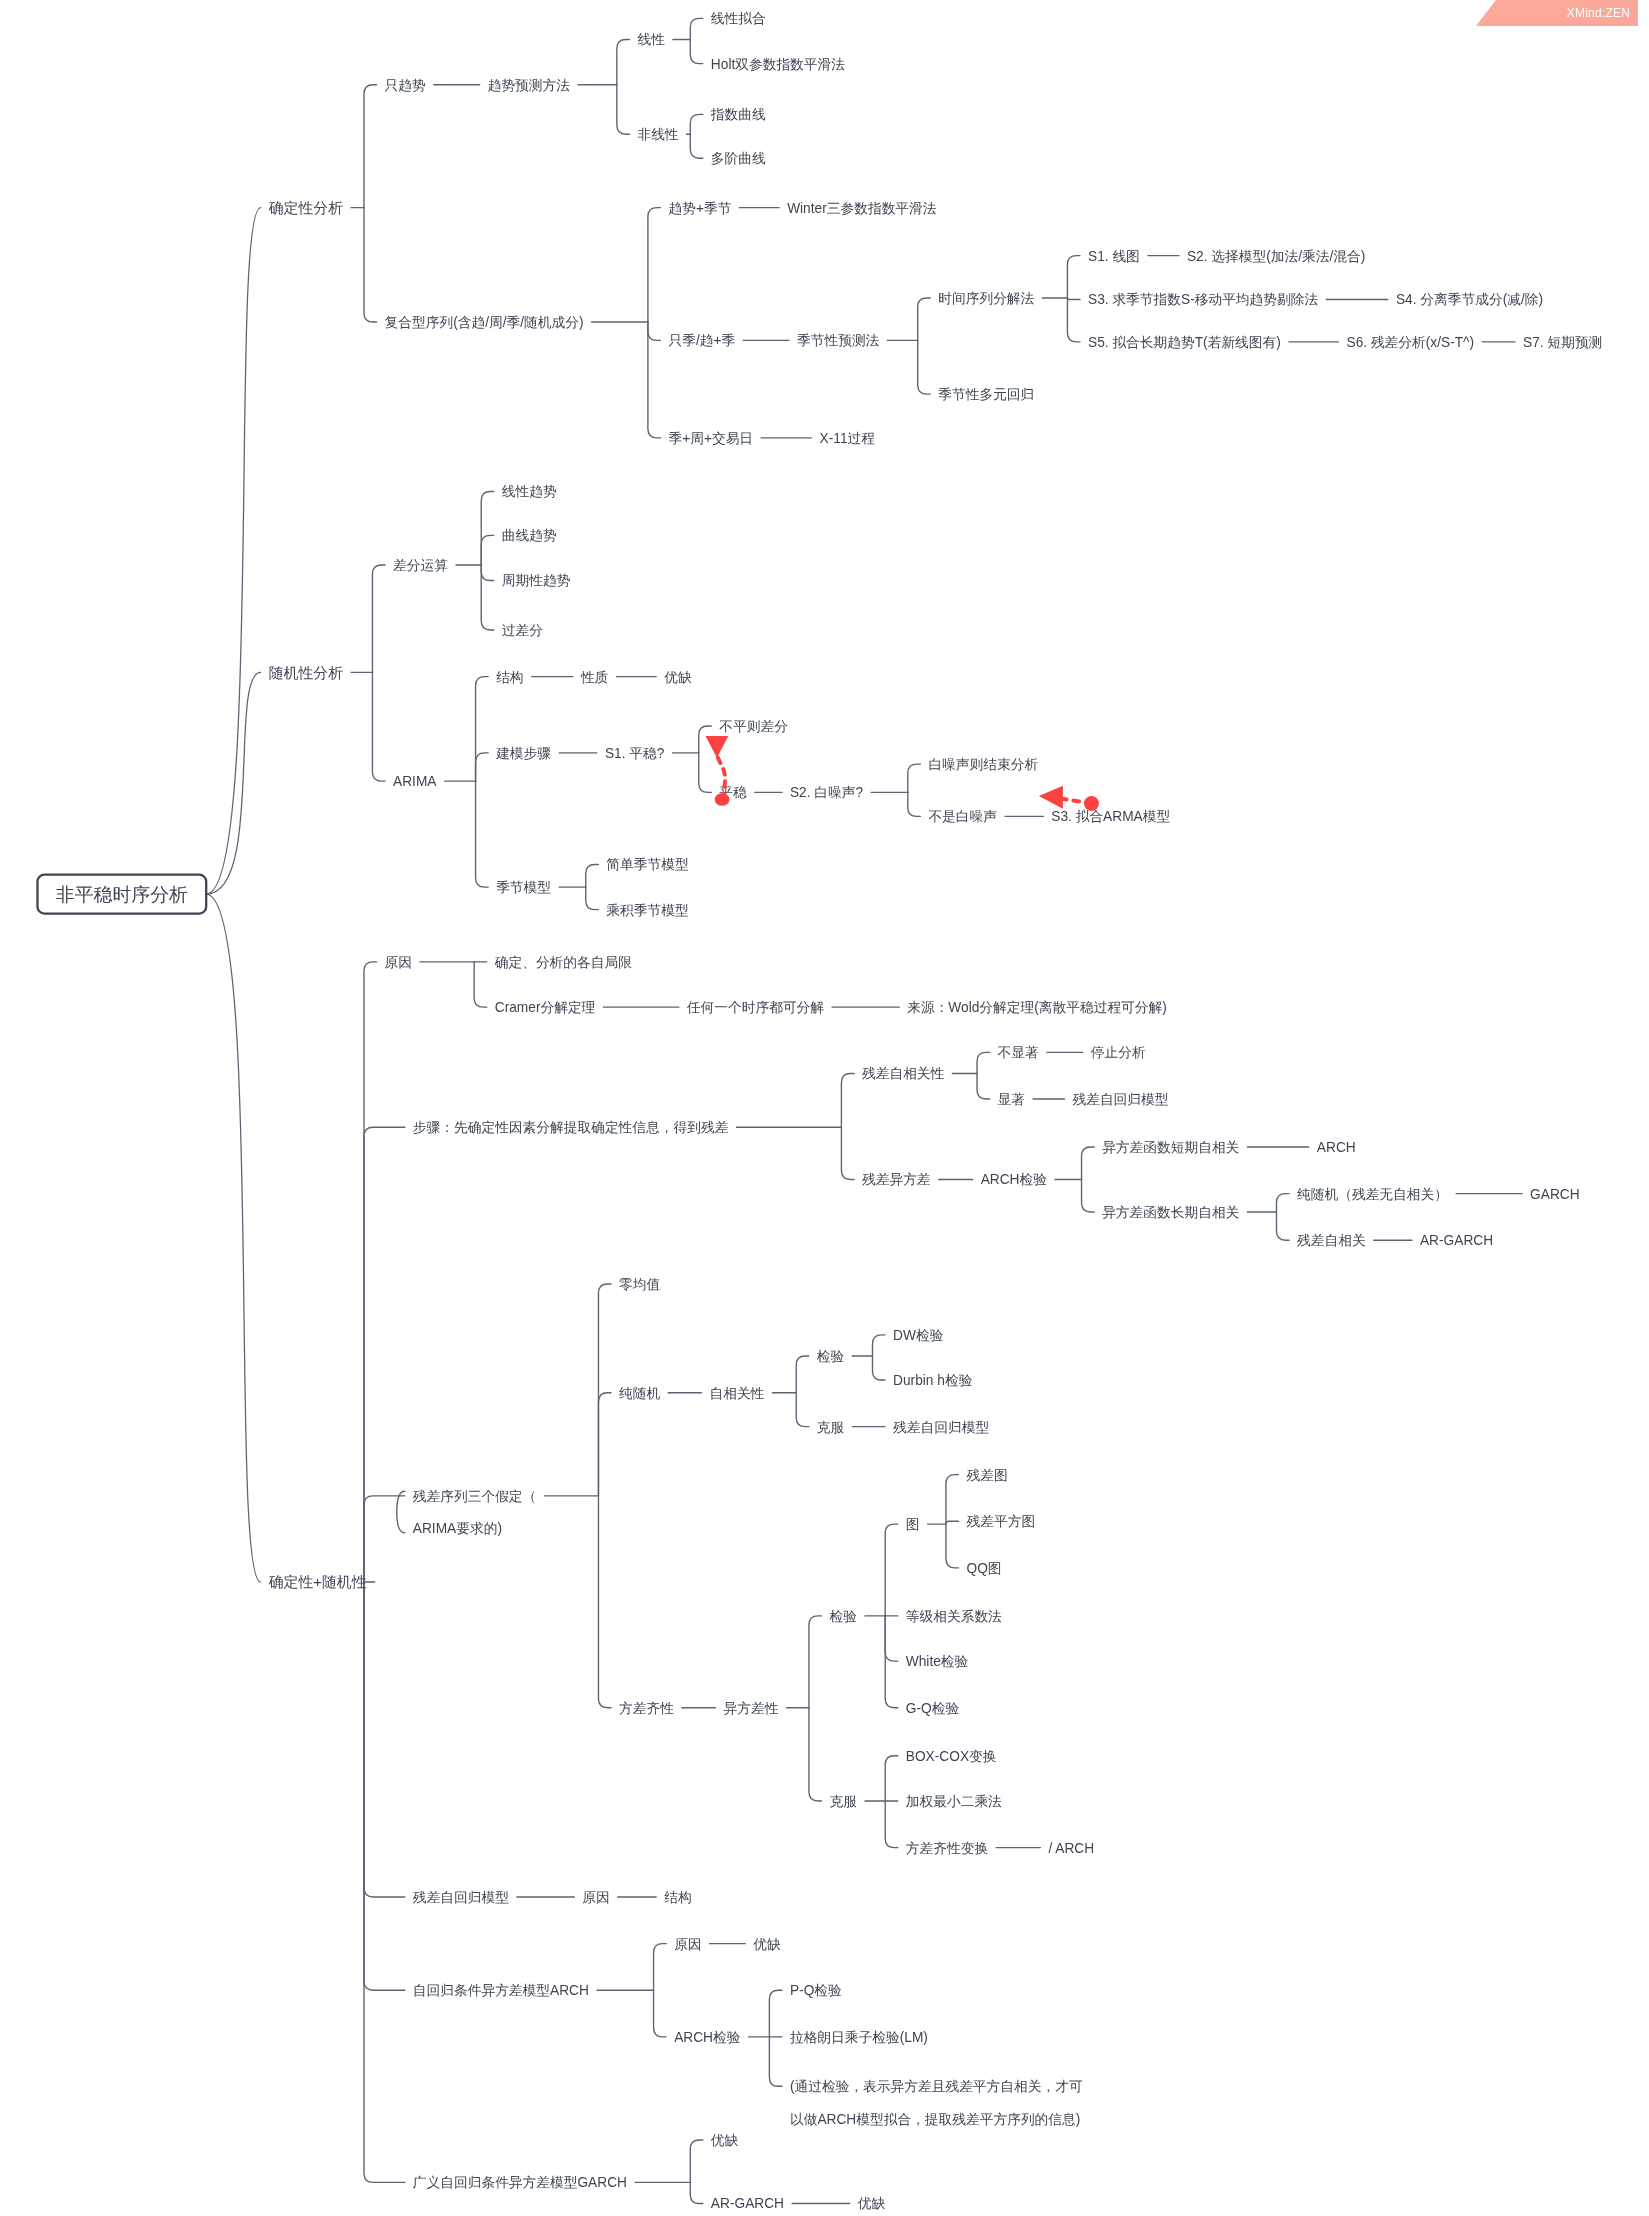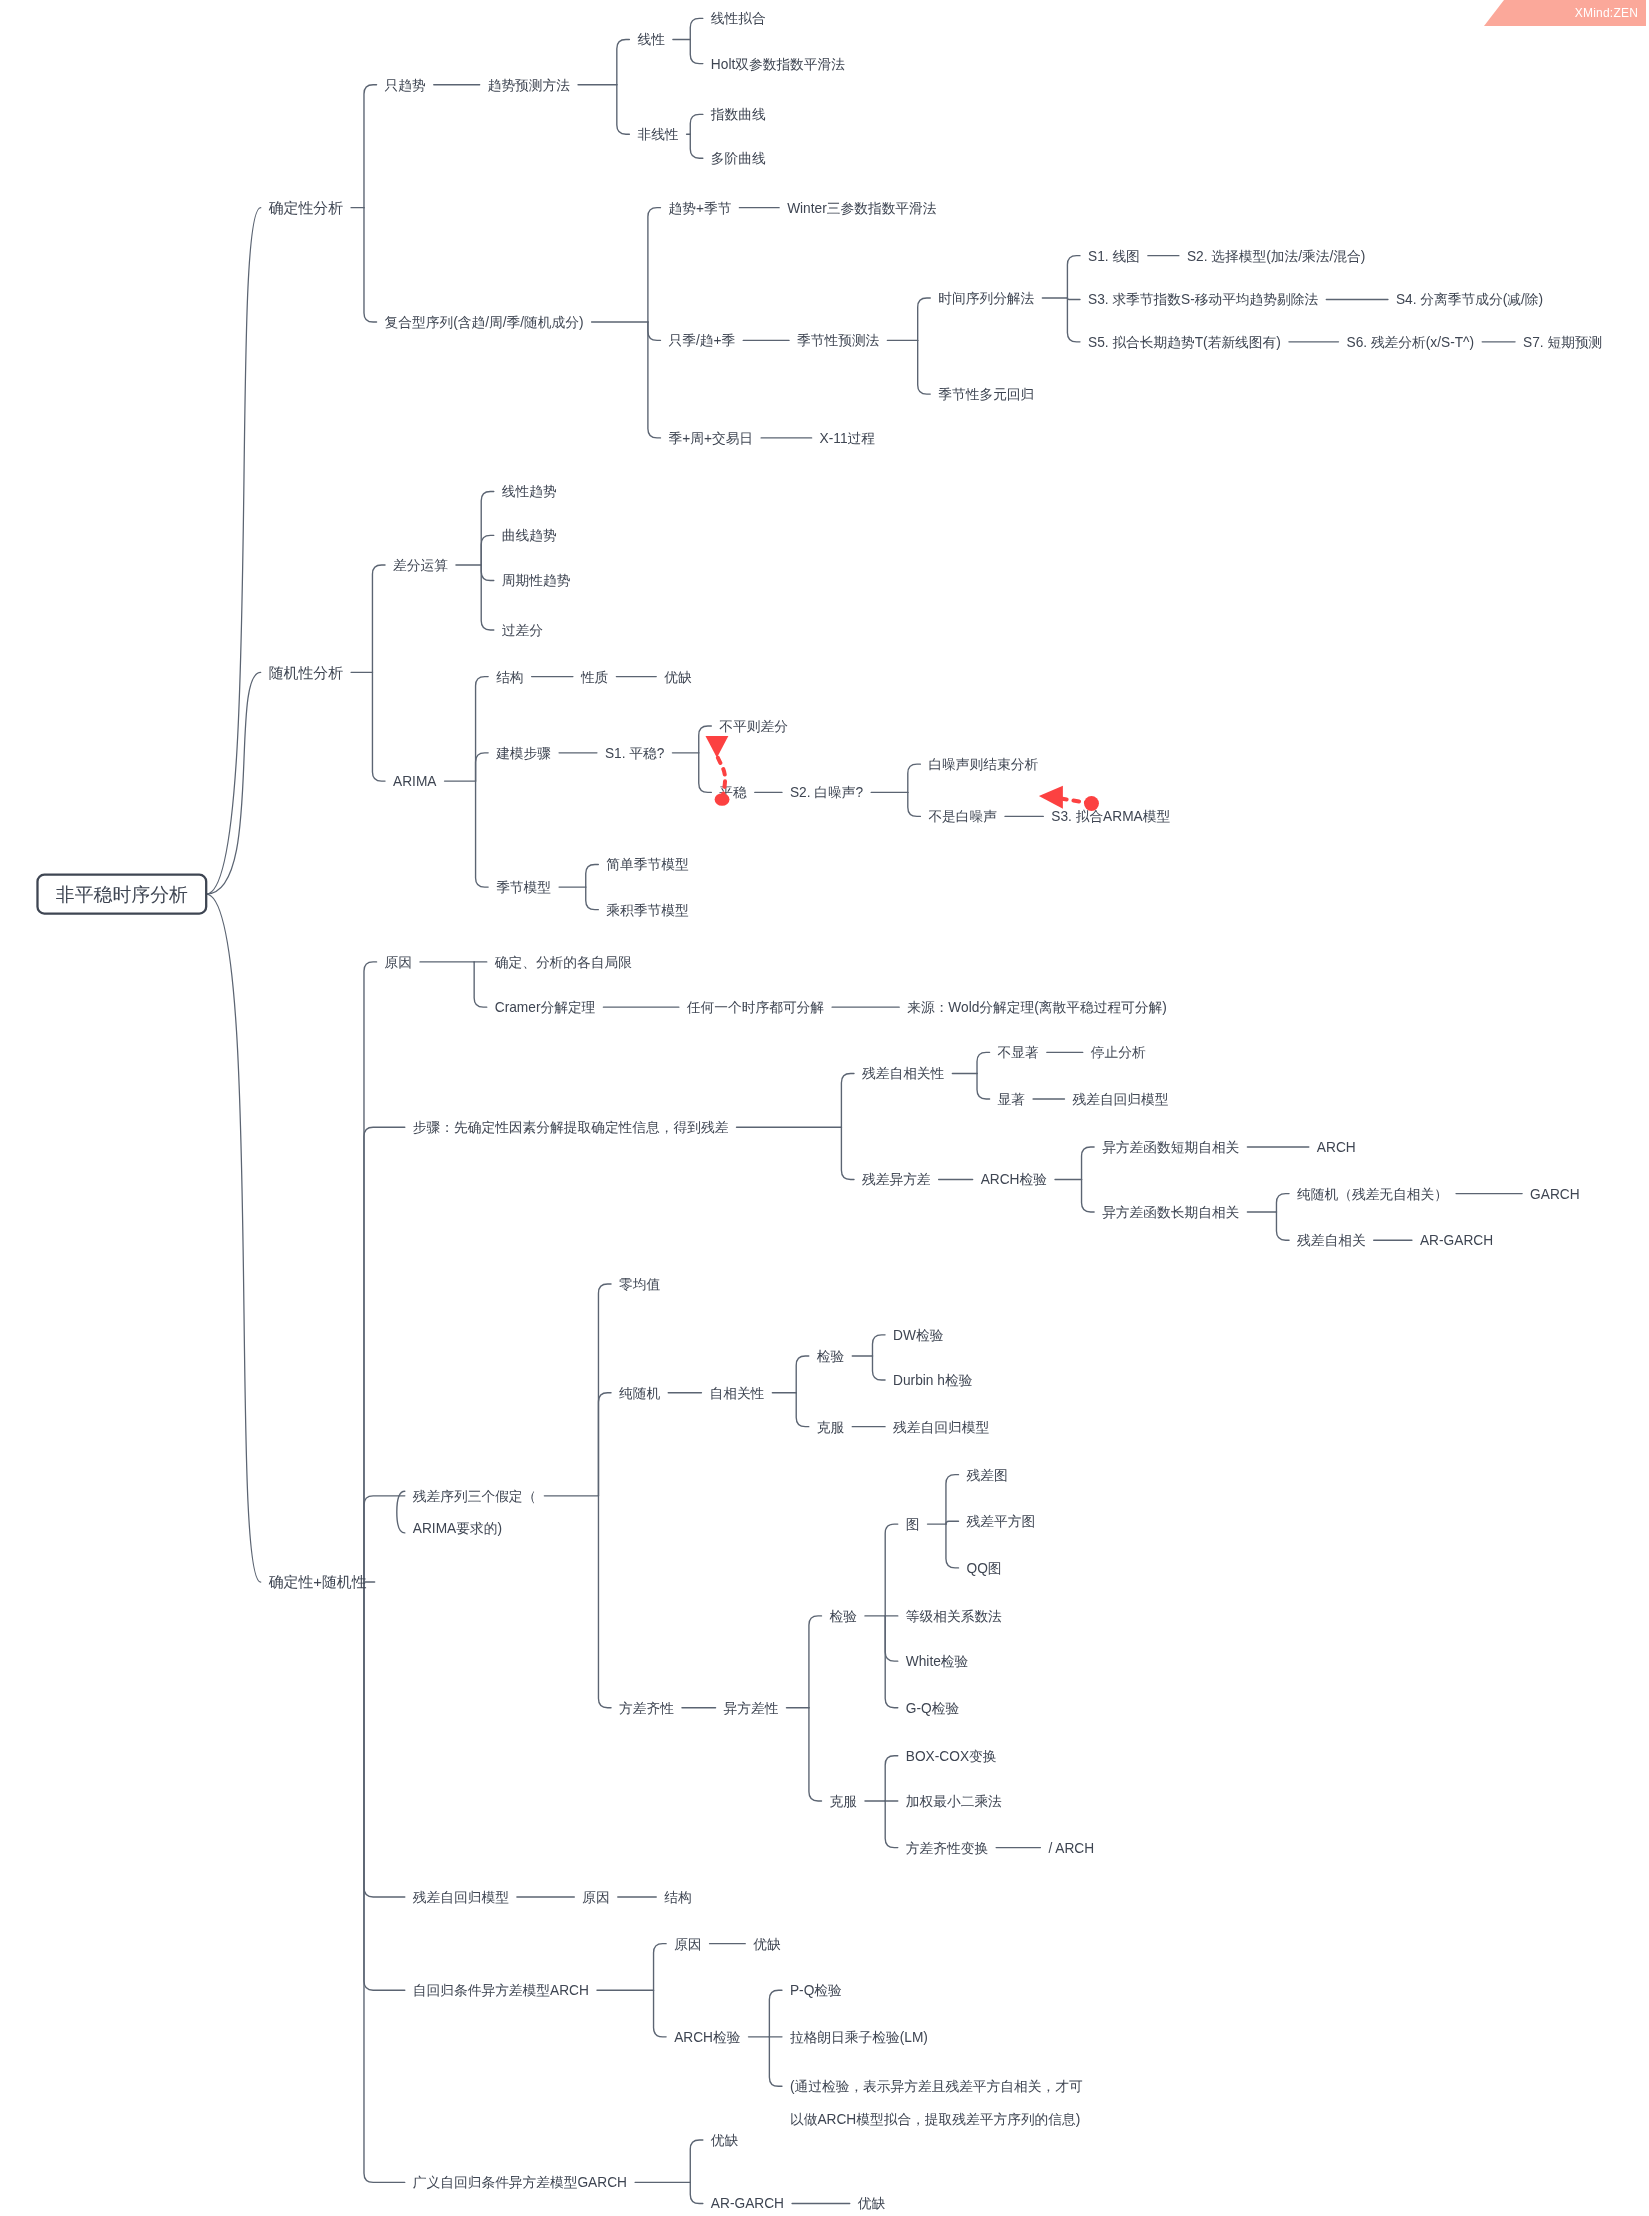--- a/index.html
+++ b/index.html
@@ -4,21 +4,21 @@
 <title>非平稳时序分析 — XMind:ZEN</title>
 <style>
   html,body{margin:0;padding:0;background:#ffffff;}
   body{
     font-family:"Liberation Sans","DejaVu Sans",sans-serif;
     width:1650px;height:2216px;position:relative;overflow:hidden;
     color:#3e4552;
   }
   #canvas{position:absolute;left:0;top:0;width:1650px;height:2216px;}
   .wm{
-    position:absolute;top:0;right:4px;width:162px;height:26px;
+    position:absolute;top:0;right:12px;width:162px;height:26px;
     background:#fba89a;
     clip-path:polygon(20px 0,162px 0,162px 26px,0 26px);
     -webkit-clip-path:polygon(20px 0,162px 0,162px 26px,0 26px);
     color:#ffffff;font-size:12px;line-height:26px;
     text-align:right;padding-right:8px;box-sizing:border-box;
     letter-spacing:0.2px;
   }
   svg text{font-family:"Liberation Sans","DejaVu Sans",sans-serif;fill:#3e4552;}
   .root-box rect{fill:#ffffff;stroke:#3e4552;stroke-width:4;}
   .root-box text{font-size:33px;}

